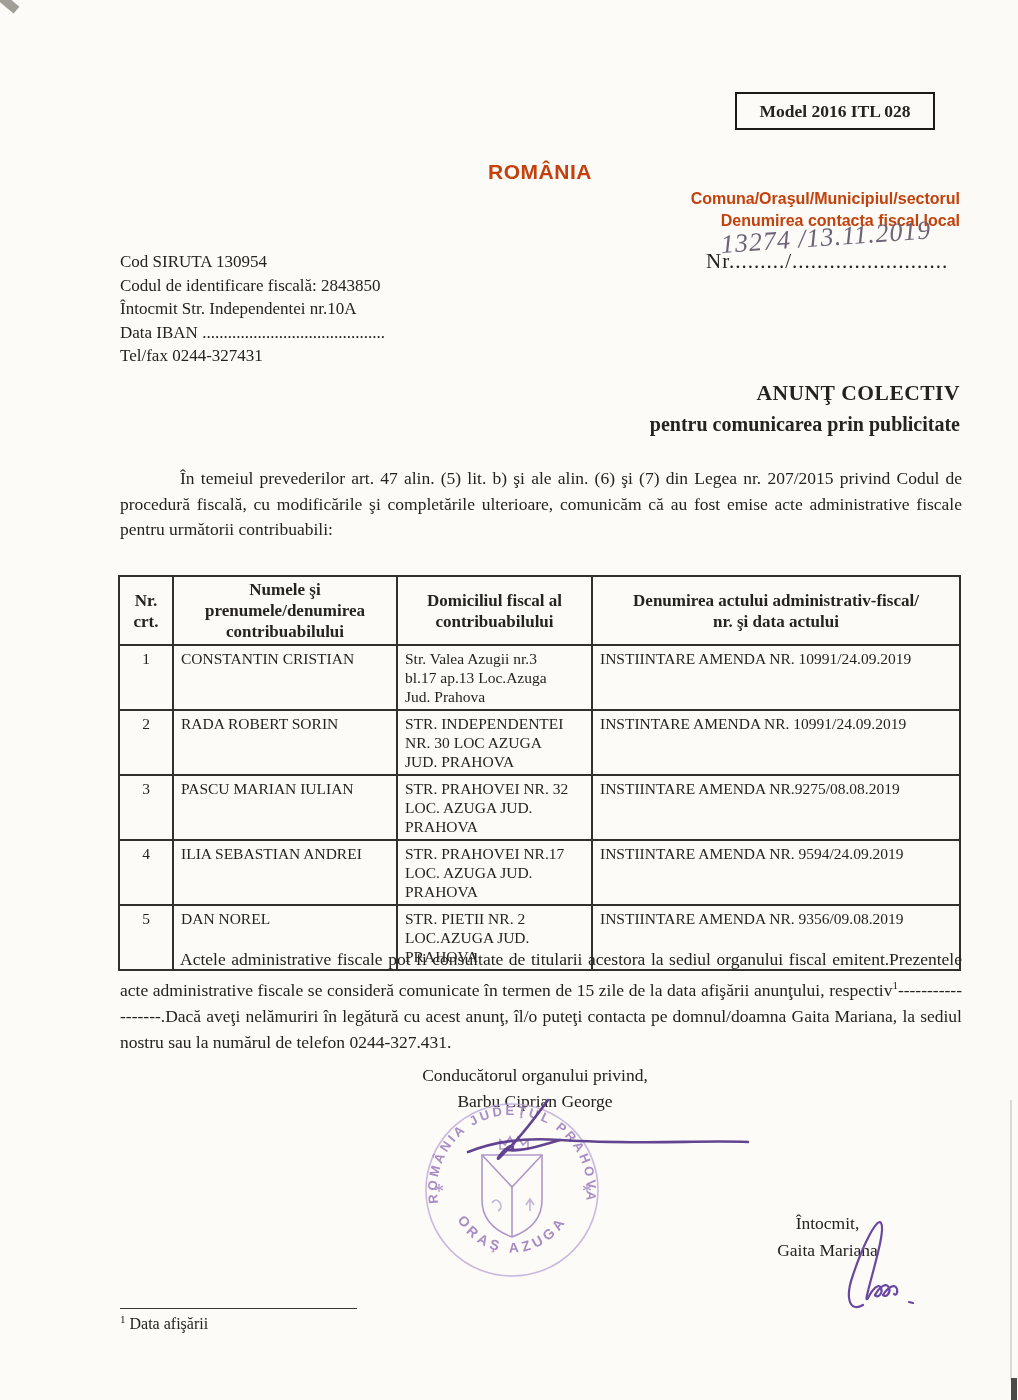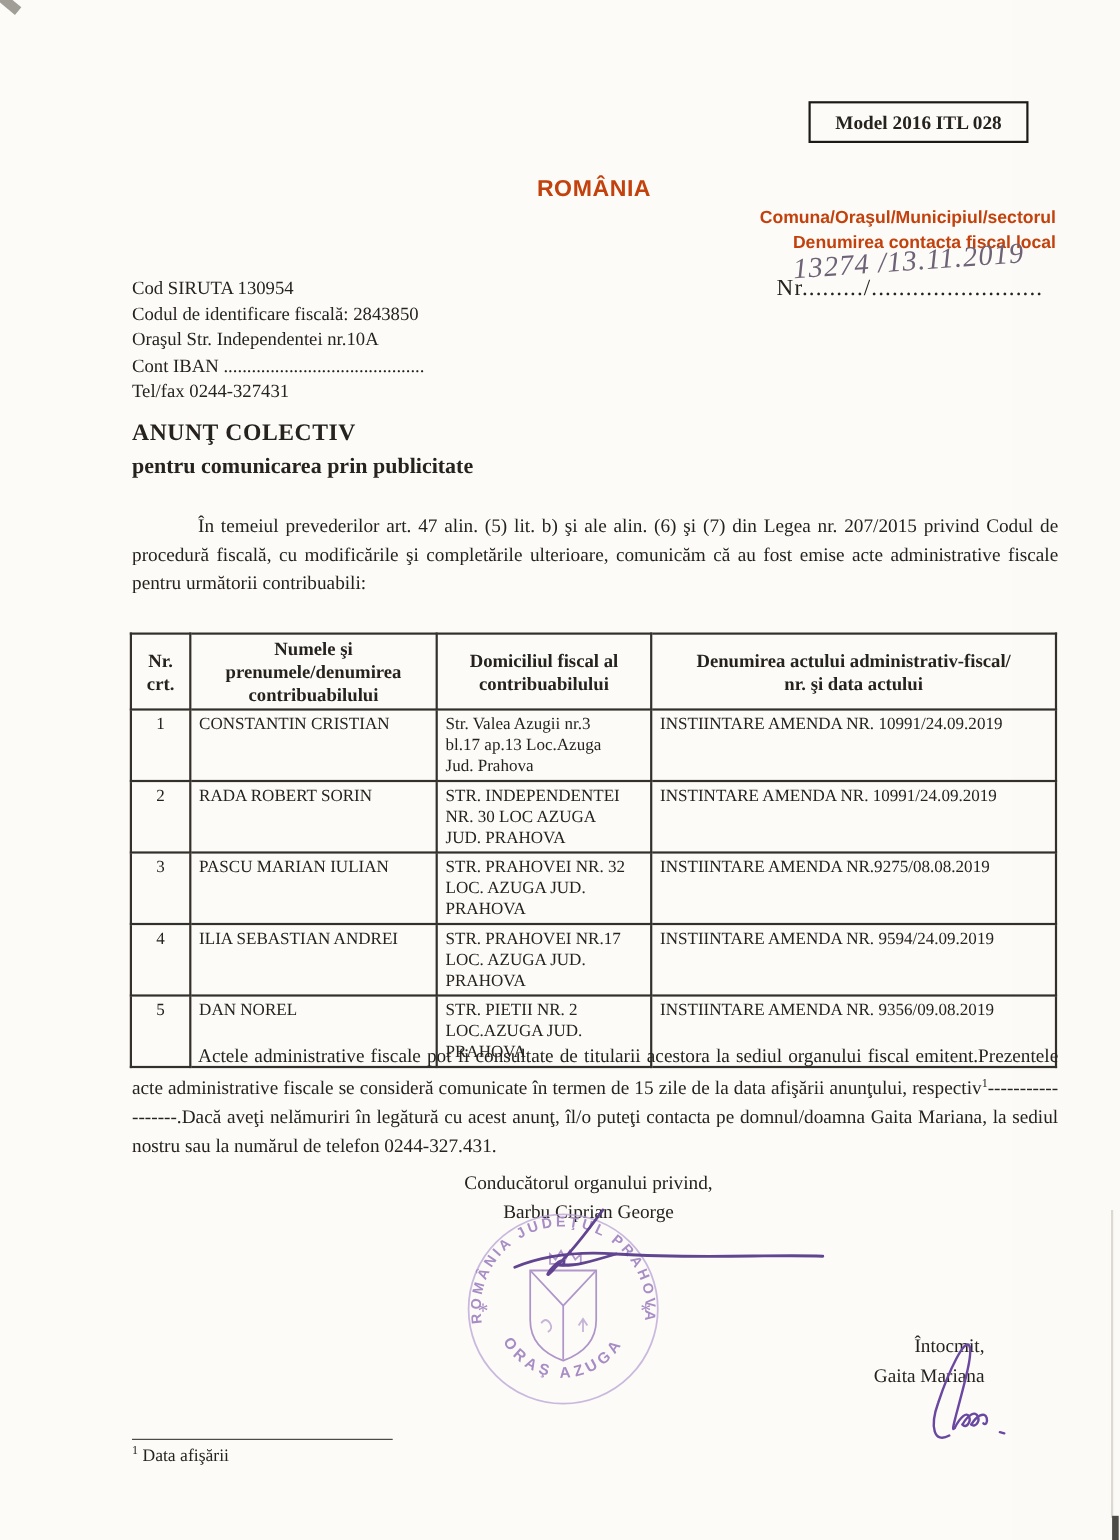--- a/index.html
+++ b/index.html
@@ -22,21 +22,21 @@
   
   .issuer{left:120px;top:250px;width:480px;font-size:17px;line-height:23.5px;}
 
   
   .nr-line{left:706px;top:249px;font-size:21px;letter-spacing:1px;}
   .nr-hand{left:722px;top:230px;font-size:26px;font-style:italic;
     color:#6e6276;transform:rotate(-4deg);transform-origin:left bottom;
     letter-spacing:1px;white-space:nowrap;}
 
   
-  .title-blk{left:120px;top:381px;width:840px;text-align:left;}
+  .title-blk{left:120px;top:381px;width:840px;text-align:right;}
   .title-blk .t1{font-size:21.5px;font-weight:bold;letter-spacing:.5px;}
   .title-blk .t2{font-size:20px;font-weight:bold;margin-top:7px;}
 
   
   .para{left:120px;width:842px;text-align:justify;font-size:17.5px;
     line-height:25.5px;text-indent:60px;margin:0;}
   .intro{top:466px;}
   .outro{top:946px;line-height:26px;}
   .outro sup{font-size:11px;}
 
@@ -47,21 +47,21 @@
   table.doc th{font-size:17px;font-weight:bold;line-height:21px;
     text-align:center;vertical-align:middle;white-space:pre-line;padding:2px 4px;}
   table.doc td{font-size:15.5px;line-height:19px;vertical-align:top;
     padding:3px 7px;white-space:pre-line;}
   td.c-nr{font-size:17px;text-align:center;padding-top:2px;}
   td.c-act{font-size:16px;}
 
   
   .conducator{left:385px;top:1062px;width:300px;text-align:center;
     font-size:17.5px;line-height:26px;}
-  .intocmit{left:760px;top:1210px;width:135px;text-align:right;
+  .intocmit{left:760px;top:1210px;width:135px;text-align:center;
     font-size:17.5px;line-height:27px;}
 
   .stamp-svg{left:400px;top:1085px;width:360px;height:210px;}
   .sig2-svg{left:835px;top:1205px;width:120px;height:130px;}
 
   
   .footline{left:120px;top:1308px;width:237px;border-top:1.5px solid #3a3733;}
   .footnote{left:120px;top:1313px;font-size:16px;}
   .footnote sup{font-size:11px;margin-right:4px;}
 
@@ -82,22 +82,22 @@
 
   <div class="abs hdr">
     <div class="country">ROMÂNIA</div>
     <div class="sub">Comuna/Oraşul/Municipiul/sectorul</div>
     <div class="sub" style="margin-top:0;">Denumirea contacta fiscal local</div>
   </div>
 
   <div class="abs issuer">
     <div>Cod SIRUTA 130954</div>
     <div>Codul de identificare fiscală: 2843850</div>
-    <div>Oraşul Str. Independentei nr.10A</div>
-    <div>Cont IBAN ...........................................</div>
+    <div>Întocmit Str. Independentei nr.10A</div>
+    <div>Data IBAN ...........................................</div>
     <div>Tel/fax 0244-327431</div>
   </div>
 
   <div class="abs nr-line">
     <span>Nr</span><span>........./.........................</span>
   </div>
   <div class="abs nr-hand">13274 /13.11.2019</div>
 
   <div class="abs title-blk">
     <div class="t1">ANUNŢ COLECTIV</div>

